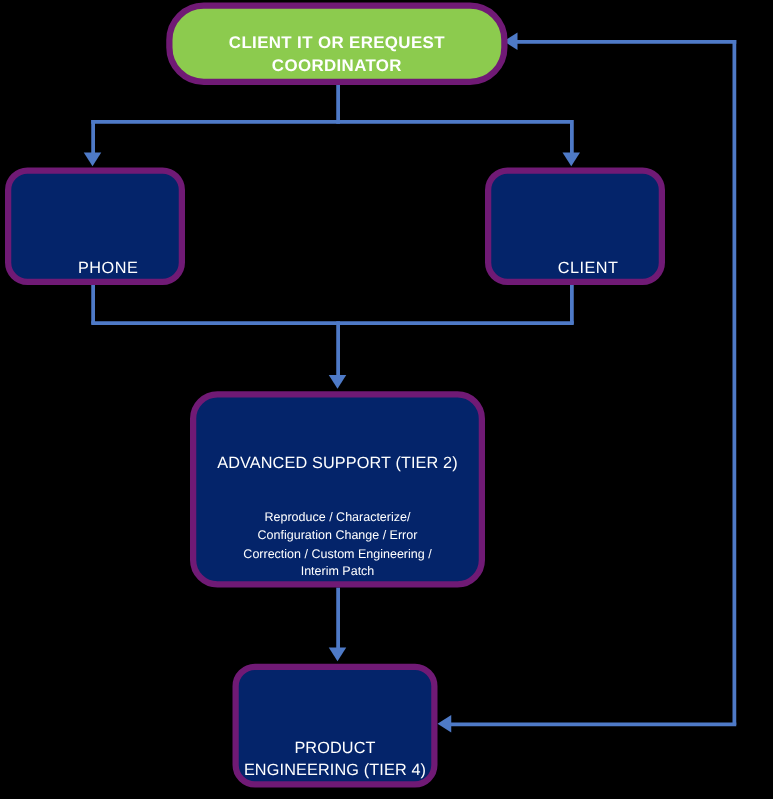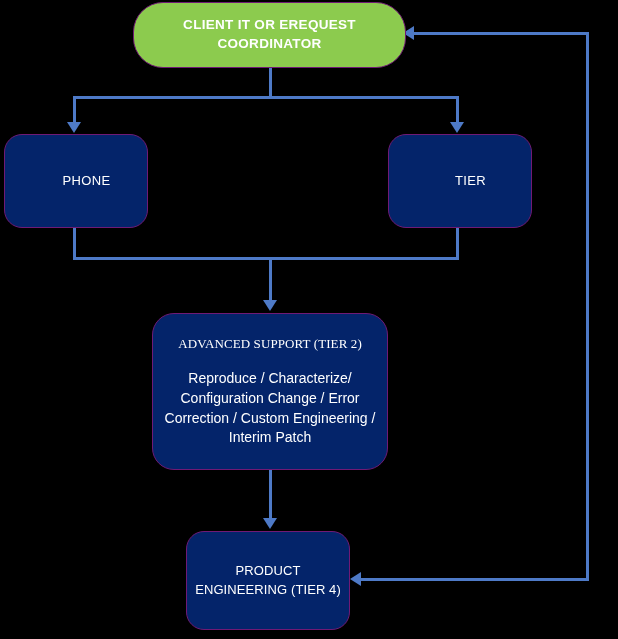--- a/index.html
+++ b/index.html
@@ -14,24 +14,24 @@
     background: #000000;
     overflow: hidden;
     font-family: "Liberation Sans", sans-serif;
   }
   .node {
     position: absolute;
     box-sizing: border-box;
     display: flex;
     flex-direction: column;
     align-items: center;
-    justify-content: center;
+    justify-content: flex-end;
     text-align: center;
     color: #ffffff;
-    border: 1px solid #701a75;
+    border: 5px solid #701a75;
   }
   .node-green {
     background: #8CCB4E;
     border-radius: 30px;
     font-weight: bold;
     font-size: 13.5px;
     letter-spacing: 0.3px;
     line-height: 1.45;
   }
   .node-navy {
@@ -45,22 +45,22 @@
   }
   .node-sub {
     display: block;
     line-height: 1.42;
     white-space: pre-line;
   }
   
   .lbl-plain { font-size: 13px; font-weight: normal; letter-spacing: 0.4px; margin-left: 21px; }
 
   
-  .tier2 .node-title { font-size: 13px; margin-bottom: 16px; letter-spacing: 0.1px; font-family: Liberation Serif, serif; }
-  .tier2 .node-sub   { font-size: 14px; }
+  .tier2 .node-title { font-size: 13px; margin-bottom: 29px; letter-spacing: 0.1px; }
+  .tier2 .node-sub   { font-size: 10px; }
 
   
   .tier3 .node-title { font-size: 13px; letter-spacing: 0.1px; }
   .tier3 .node-sub   { font-size: 13px; margin-top: 1px; }
 
   
   .conn {
     position: absolute;
     background: #4E7AC7;
   }
@@ -118,21 +118,21 @@
   <div class="node node-green" style="left:133px; top:2px; width:273px; height:66px;">
     <span class="node-title">CLIENT IT OR EREQUEST
 COORDINATOR</span>
   </div>
 
   <div class="node node-navy" style="left:4px; top:134px; width:144px; height:94px;">
     <span class="node-title lbl-plain">PHONE</span>
   </div>
 
   <div class="node node-navy" style="left:388px; top:134px; width:144px; height:94px;">
-    <span class="node-title lbl-plain">TIER</span>
+    <span class="node-title lbl-plain">CLIENT</span>
   </div>
 
   <div class="node node-navy tier2" style="left:152px; top:313px; width:236px; height:157px; border-radius:22px;">
     <span class="node-title">ADVANCED SUPPORT (TIER 2)</span>
     <span class="node-sub">Reproduce / Characterize/
 Configuration Change / Error
 Correction / Custom Engineering /
 Interim Patch</span>
   </div>
 

